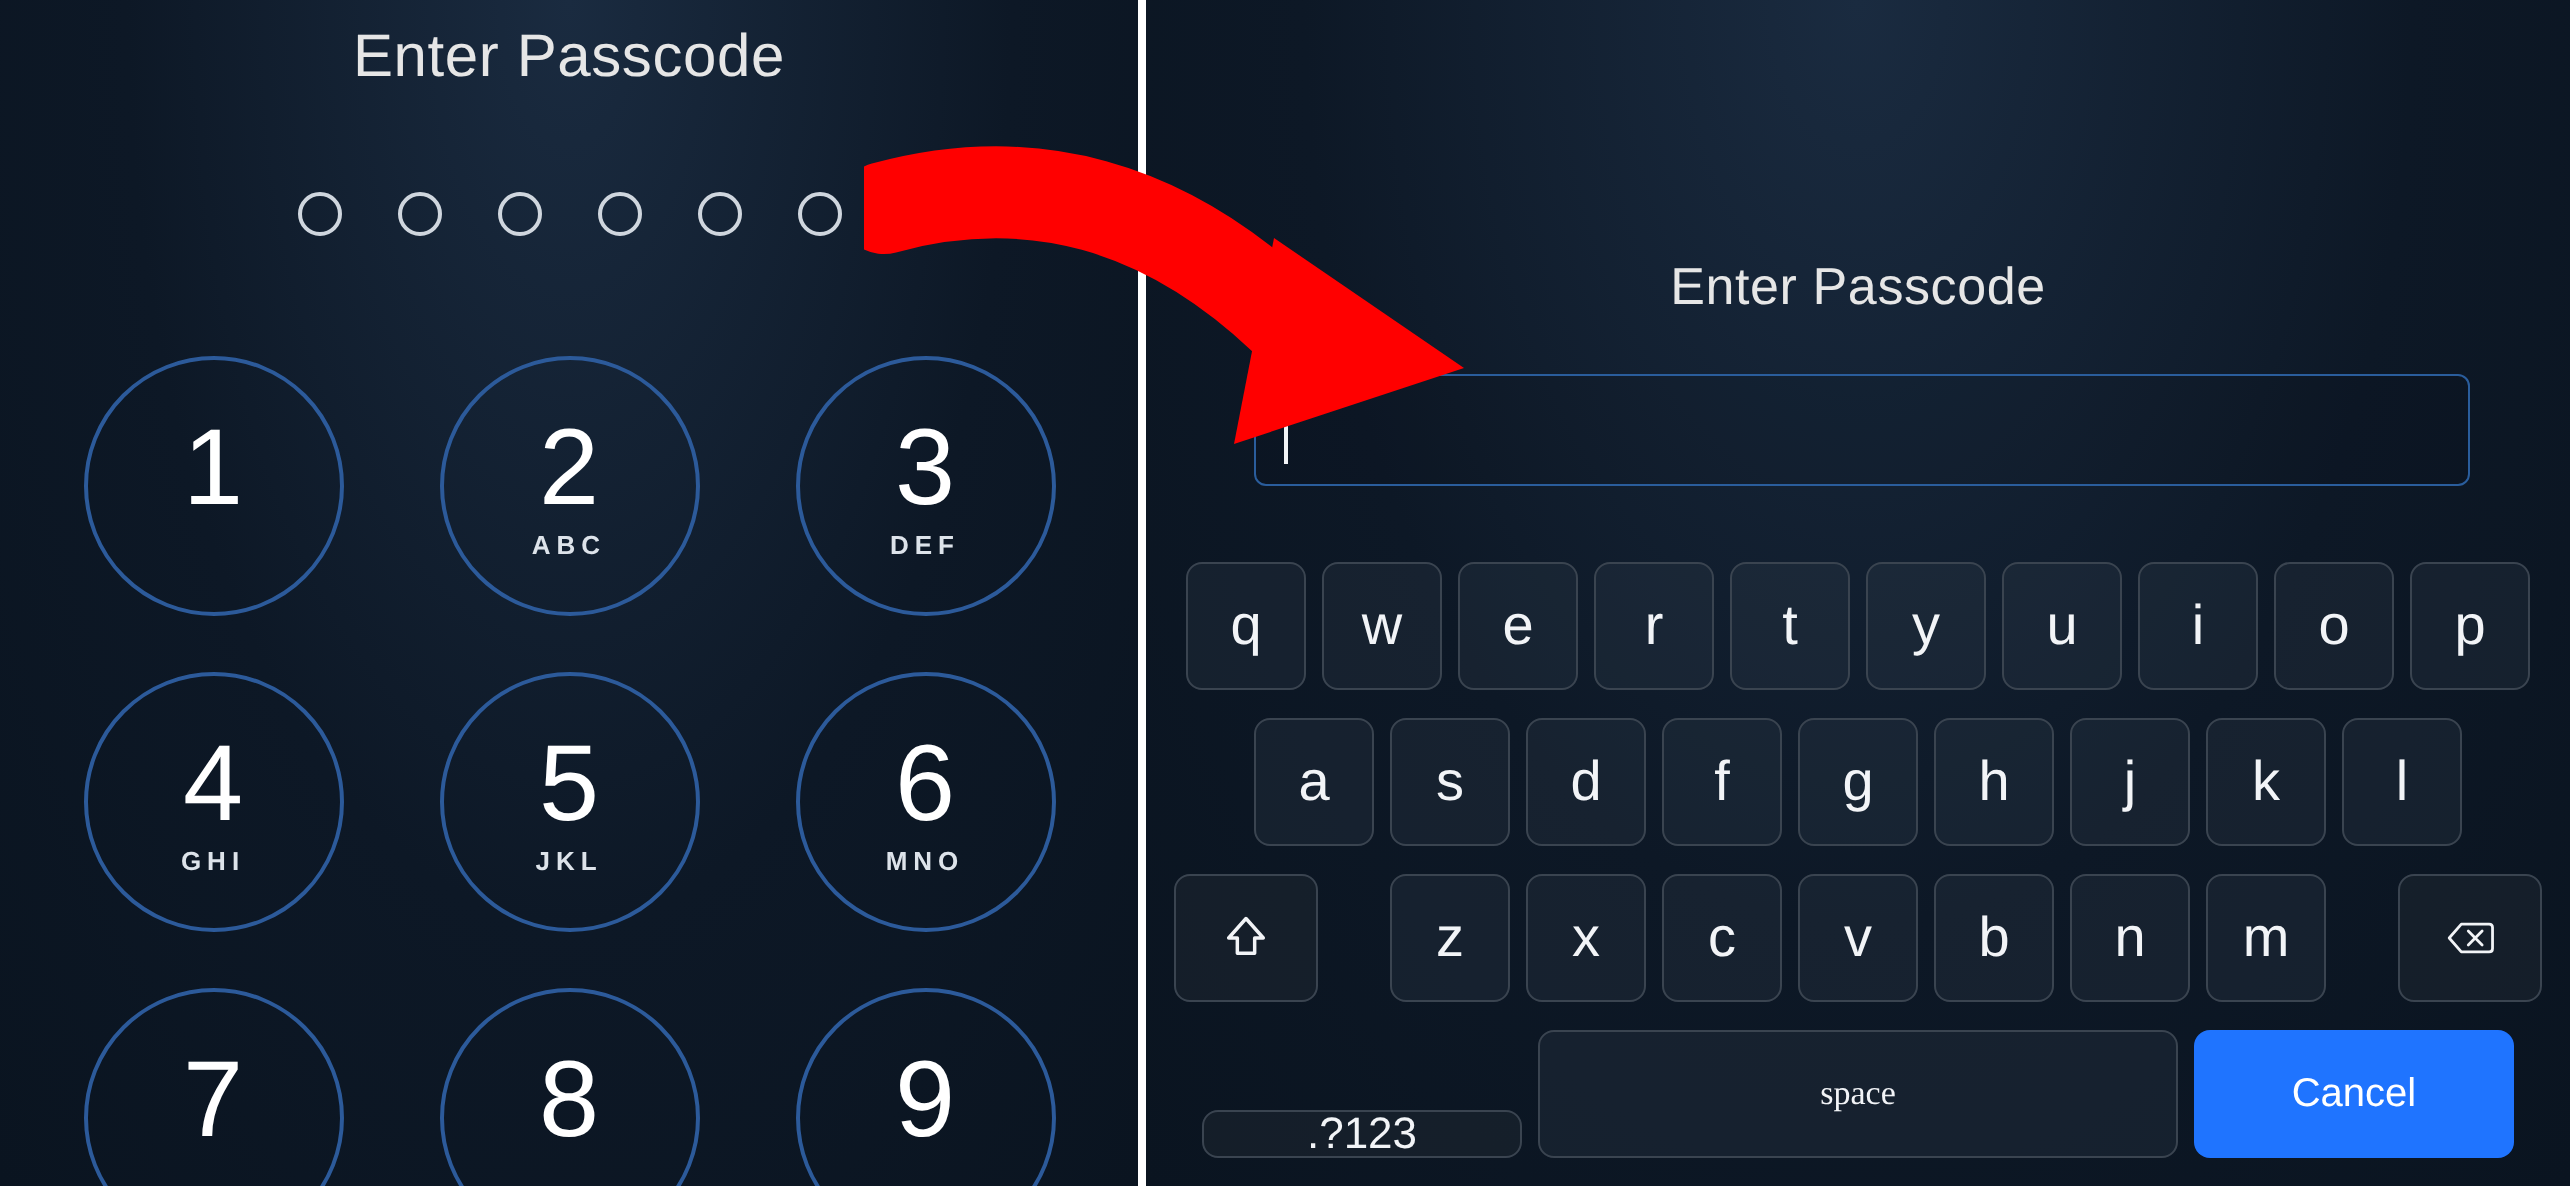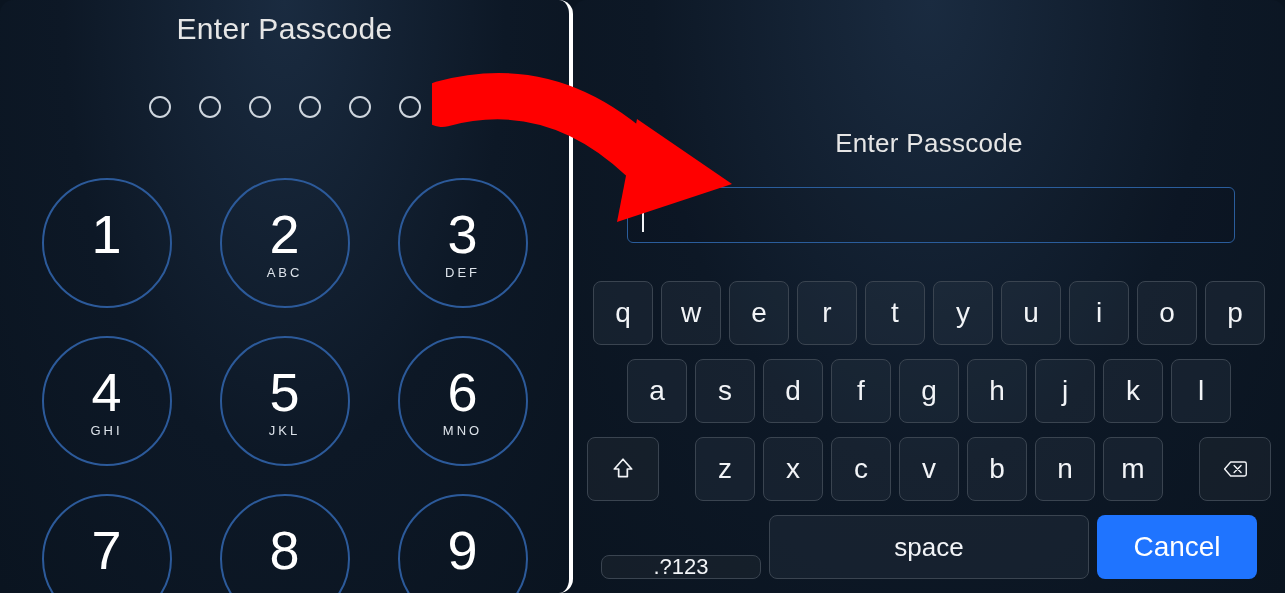--- a/index.html
+++ b/index.html
@@ -9,21 +9,20 @@
       background: #0a1420;
       font-family: -apple-system, "Helvetica Neue", Arial, sans-serif;
       display: flex;
       position: relative;
       overflow: hidden;
     }
     .panel {
       position: relative;
       background: radial-gradient(ellipse at 50% 0%, #1a2b40 0%, #0d1826 55%, #0a1420 100%);
       height: 100%;
-      border-radius: 14px;
     }
     .panel-left {
       width: 580px;
       border-right: 4px solid #ffffff;
     }
     .panel-right {
       flex: 1;
     }
     .title {
       color: #e6e6e6;
@@ -73,21 +72,21 @@
     .pad-key .num {
       font-size: 54px;
       font-weight: 200;
       line-height: 1;
     }
     .pad-key .sub {
       font-size: 13px;
       letter-spacing: 3px;
       margin-top: 4px;
       color: #dde3ea;
-      font-weight: 400;
+      font-weight: 700;
     }
     
     .title-right {
       color: #e6e6e6;
       font-size: 26px;
       font-weight: 400;
       text-align: center;
       padding-top: 128px;
       letter-spacing: 0.3px;
     }
@@ -162,32 +161,33 @@
       justify-content: center;
       cursor: pointer;
       margin-top: 40px;
     }
     .kb-space {
       flex: 1;
       border: 1px solid #3a4450;
       border-radius: 8px;
       background: rgba(60,72,85,0.22);
       color: #f2f4f7;
-      font-size: 26px;
-      display: flex;
-      align-items: center;
-      justify-content: center;
-      cursor: pointer;
+      font-size: 17px;
+      display: flex;
+      align-items: center;
+      justify-content: center;
+      cursor: pointer;
+      font-family: Liberation Serif, serif;
     }
     .kb-cancel {
       flex: 0 0 160px;
       border-radius: 8px;
       background: #1f74ff;
       color: #fff;
-      font-size: 28px;
+      font-size: 20px;
       display: flex;
       align-items: center;
       justify-content: center;
       cursor: pointer;
     }
     
     .arrow {
       position: absolute;
       left: 432px;
       top: 64px;

